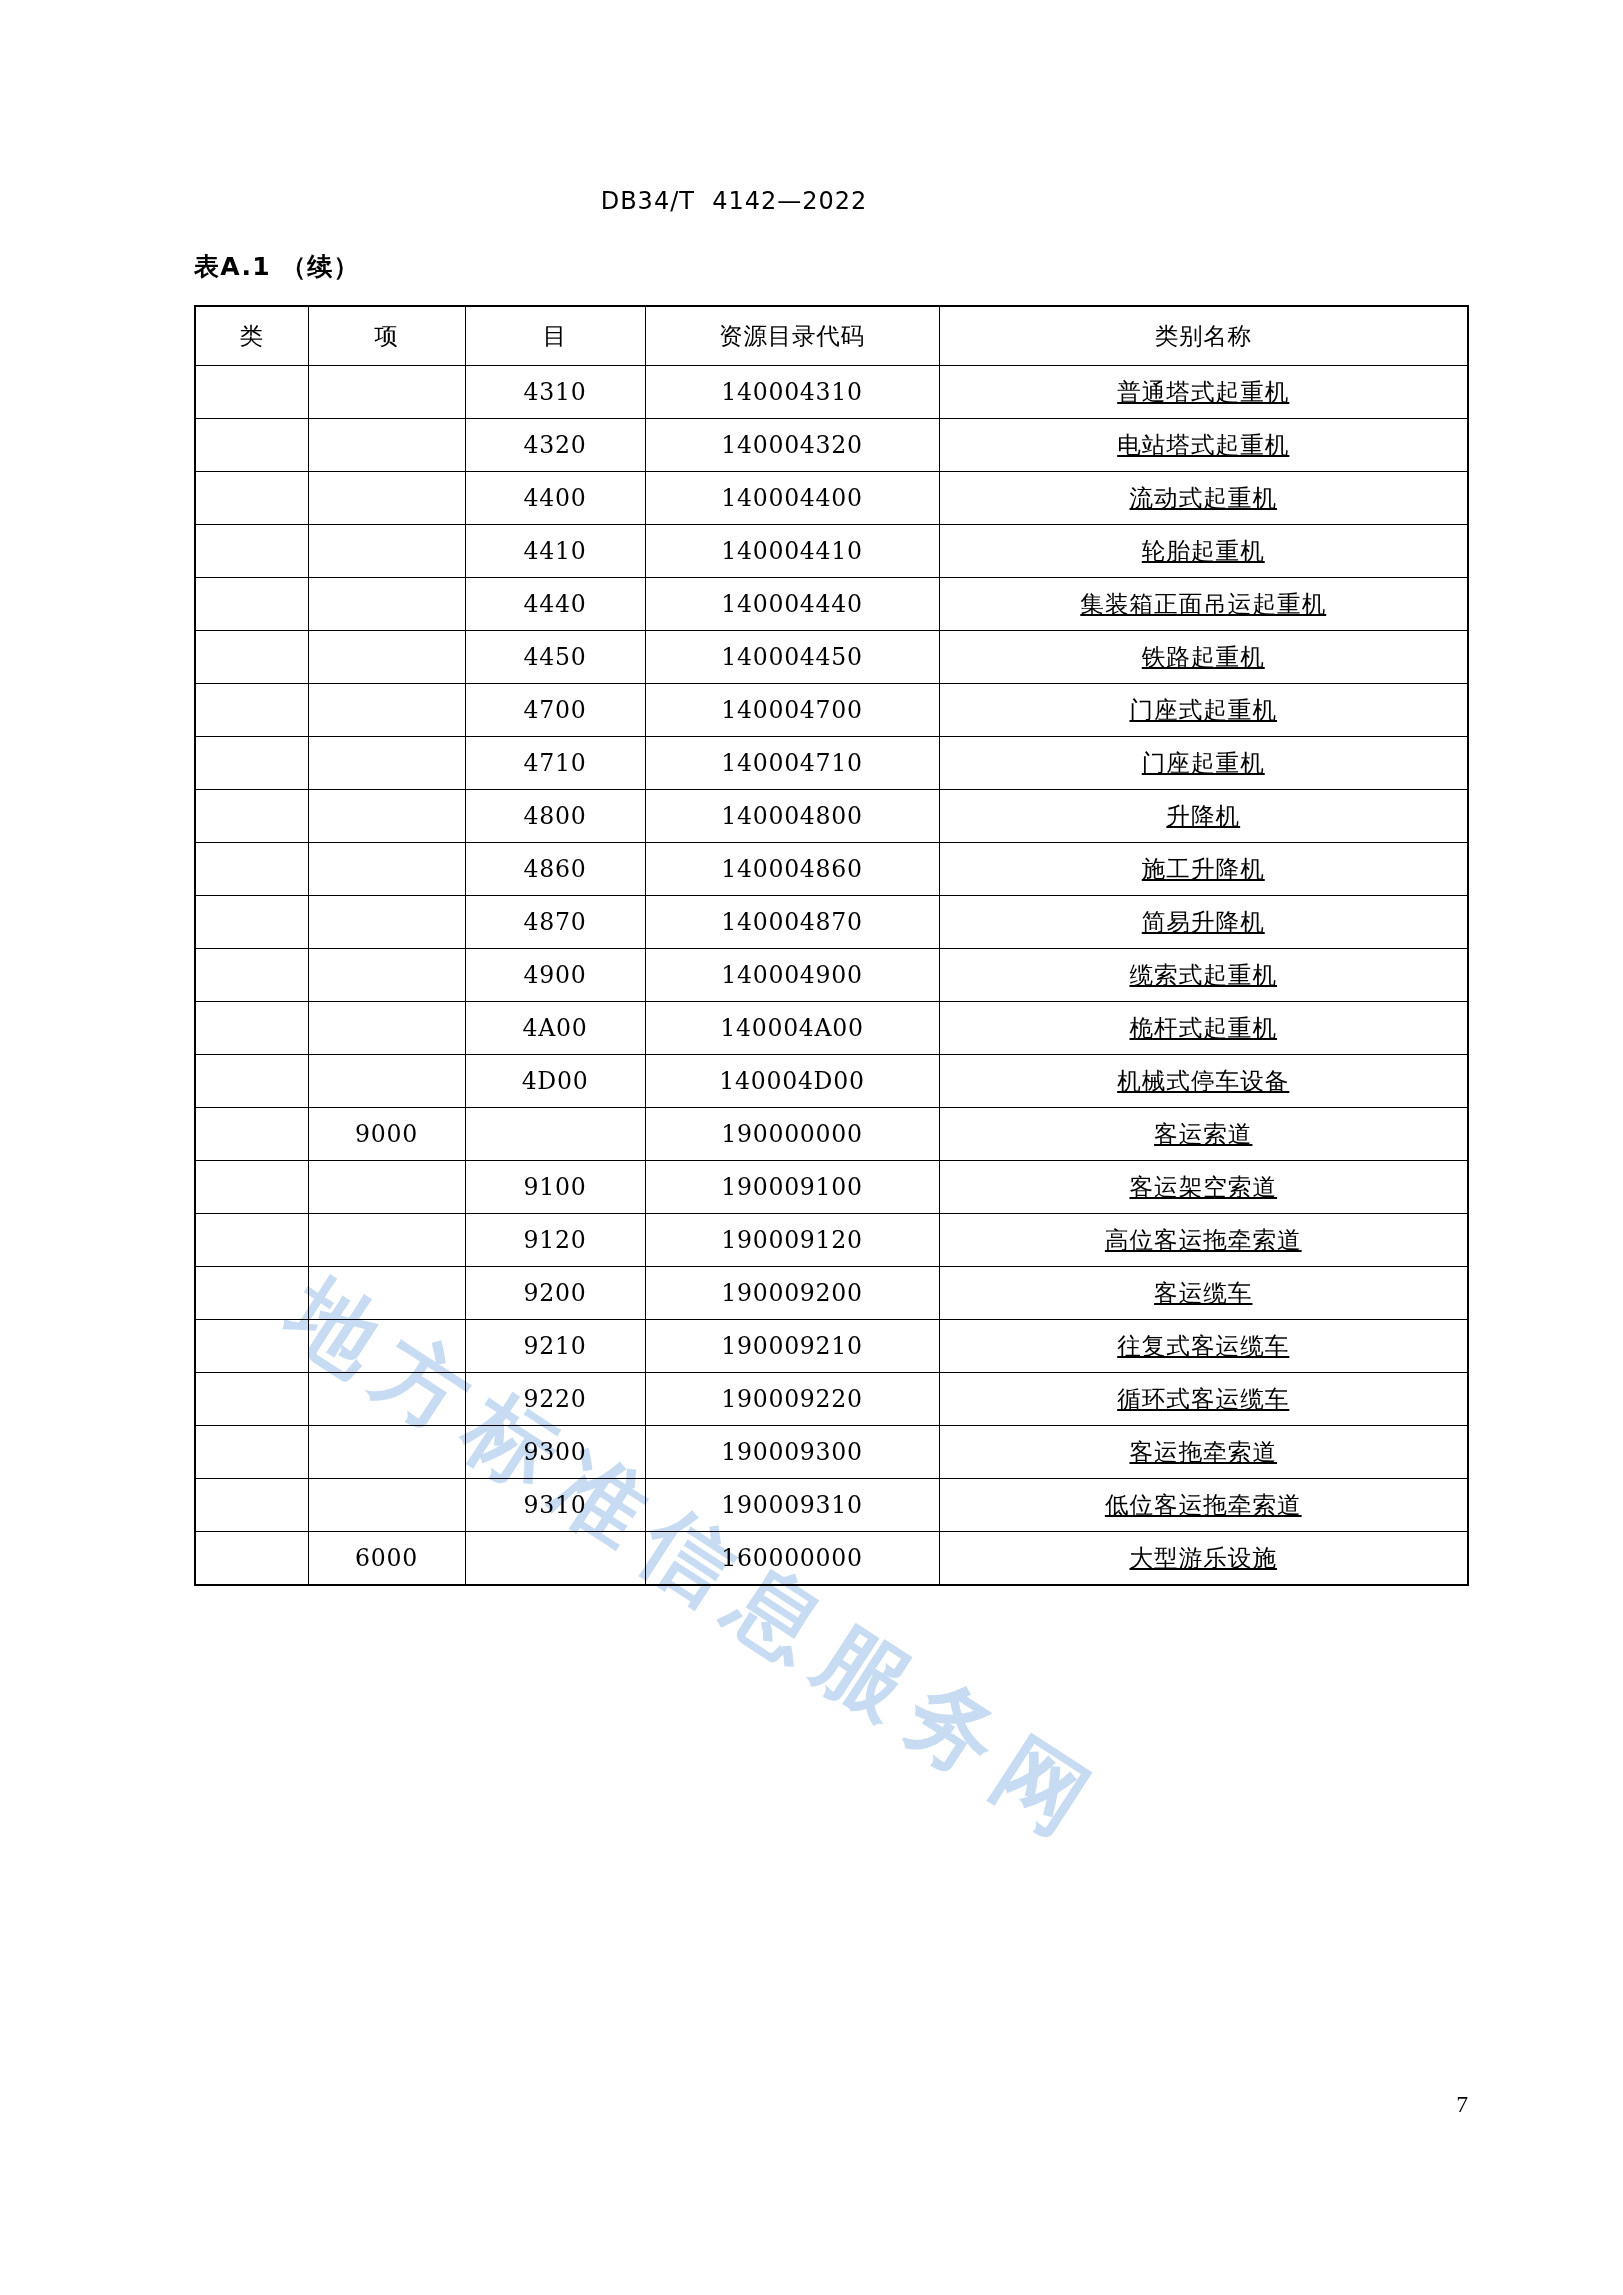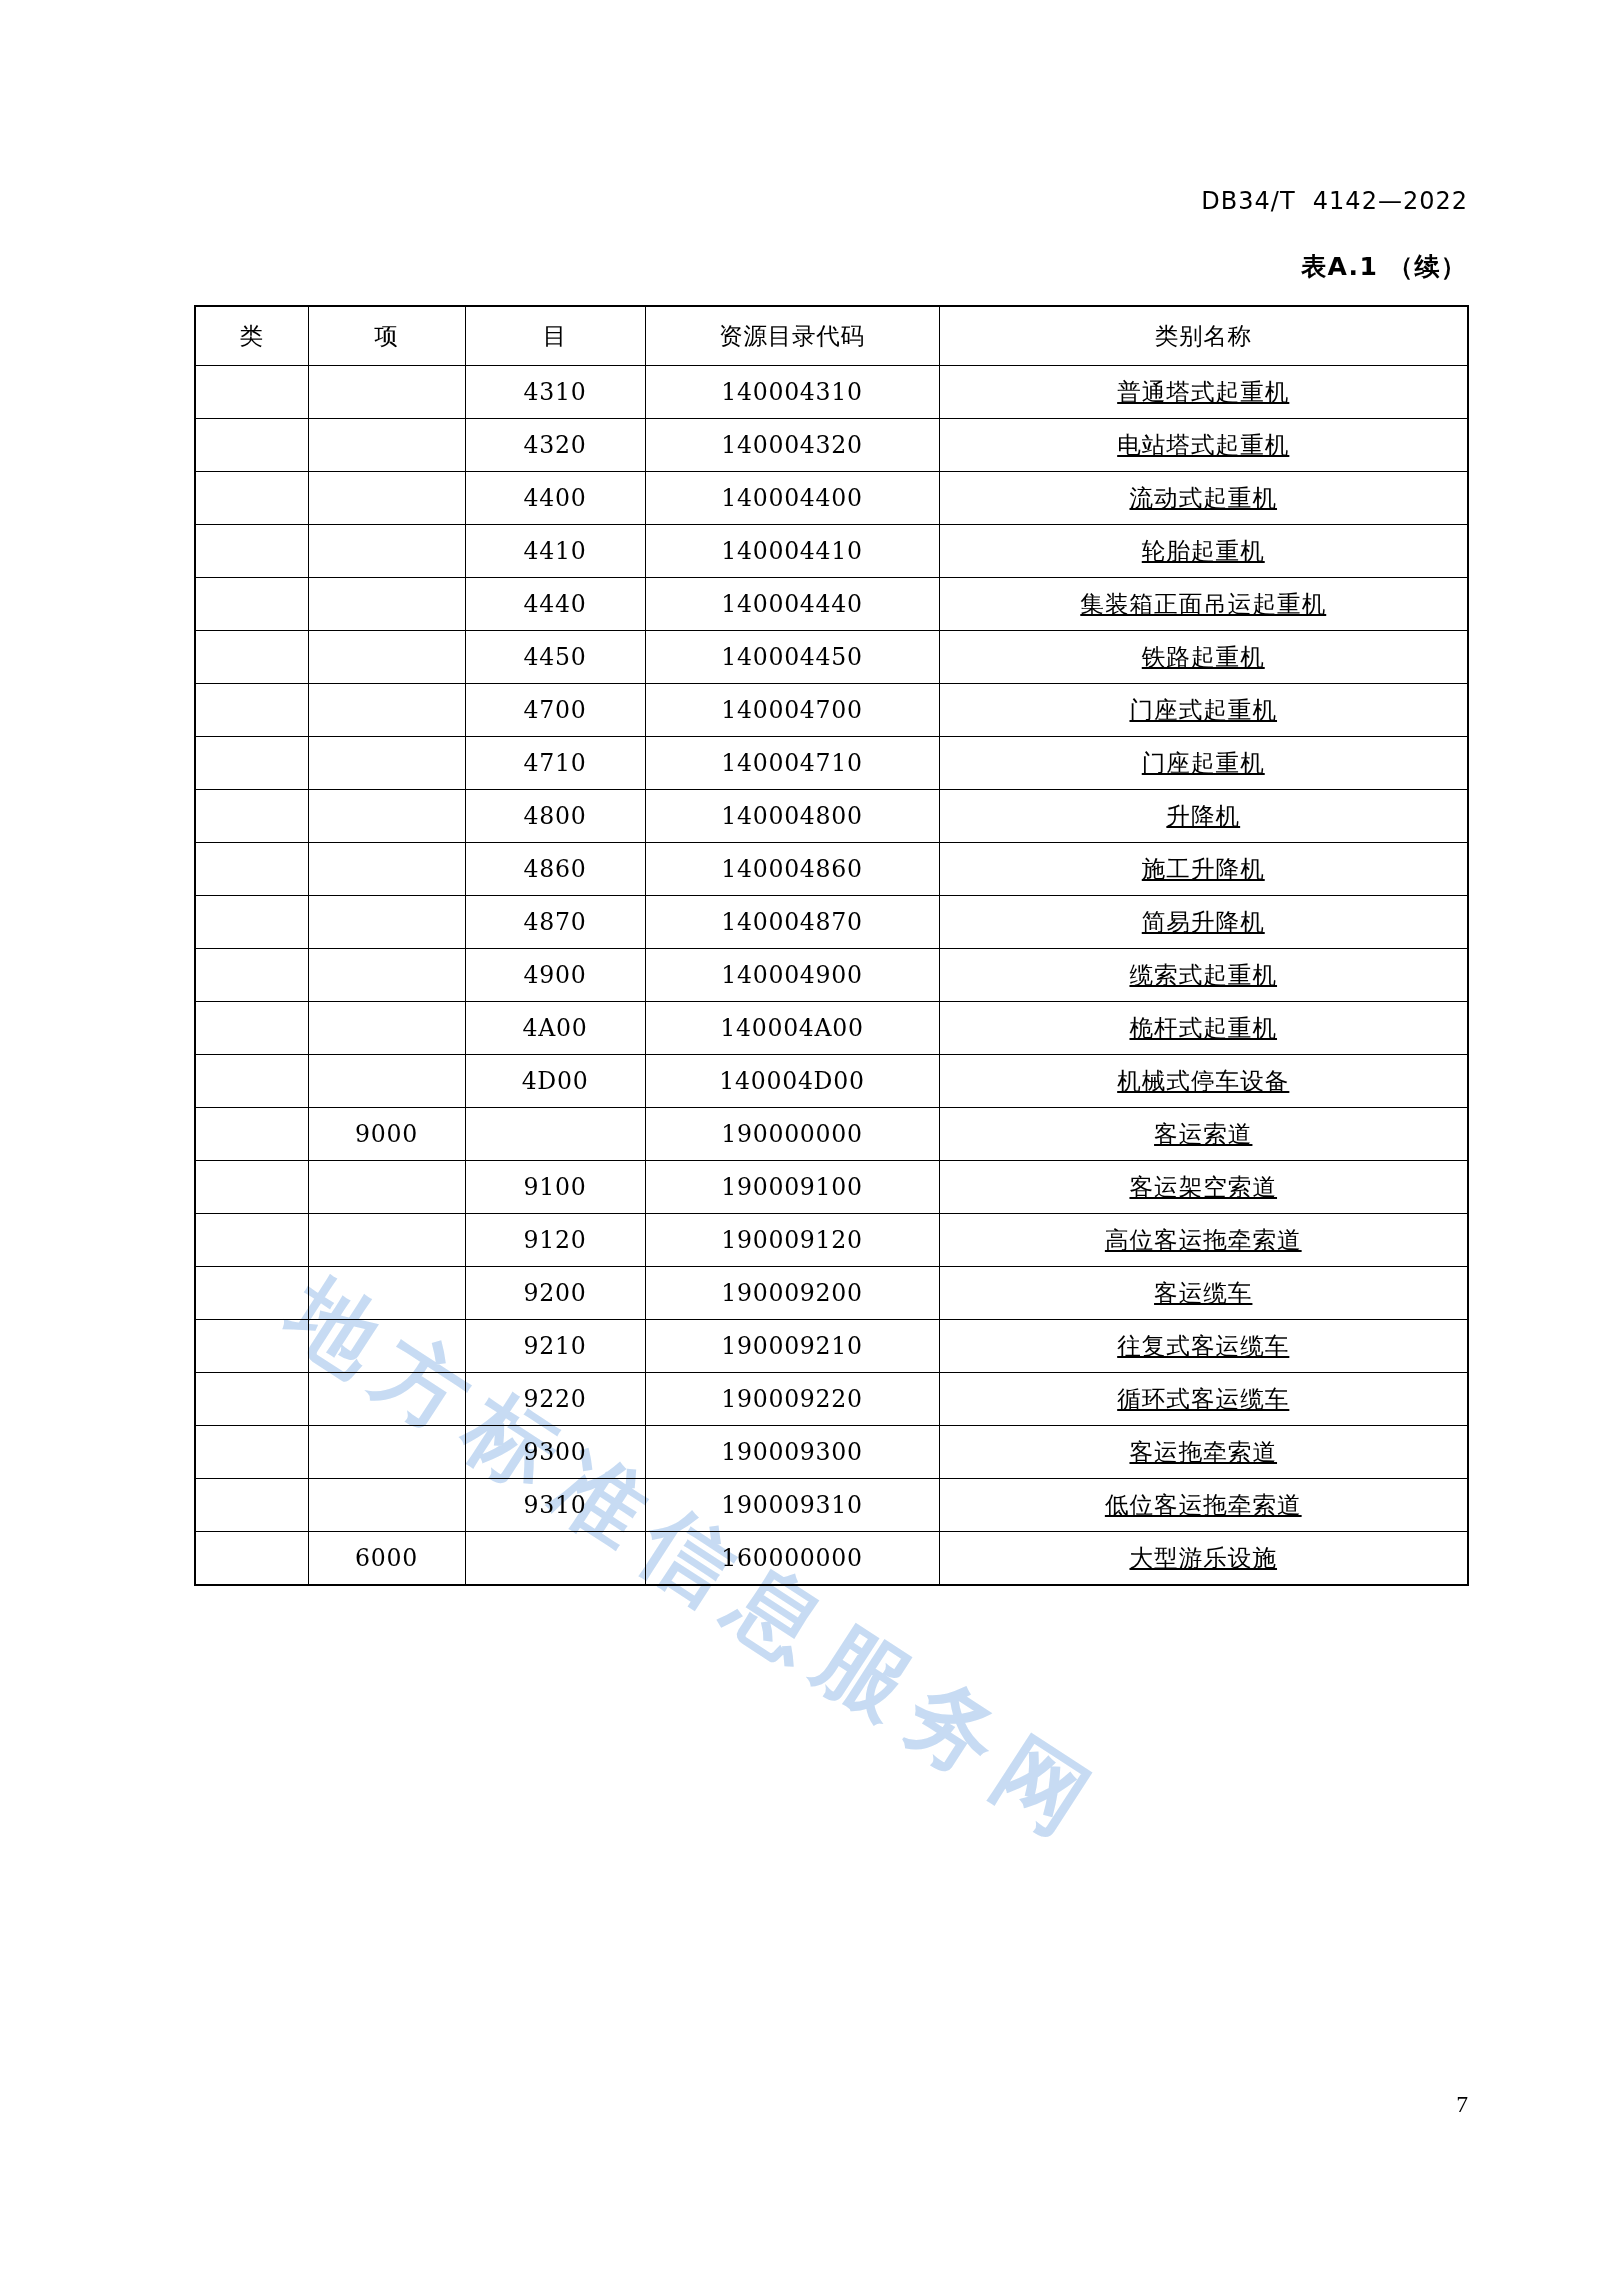--- a/index.html
+++ b/index.html
@@ -22,36 +22,36 @@
     width: 1623px;
     height: 2295px;
   }
 
   
   .doc-header {
     position: absolute;
     top: 187px;
     left: 0;
     width: 1468px;
-    text-align: right;
+    text-align: center;
     font-family: "DejaVu Sans", "Liberation Sans", sans-serif;
     font-size: 24px;
     letter-spacing: 1px;
     font-weight: 500;
     color: #000;
     white-space: pre;
   }
 
   
   .table-caption {
     position: absolute;
     top: 250px;
     left: 194px;
     width: 1273px;
-    text-align: right;
+    text-align: left;
     font-size: 25px;
     font-family: "DejaVu Sans", "Liberation Sans", sans-serif;
     font-weight: 600;
     letter-spacing: 1.3px;
   }
 
   
   .watermark {
     position: absolute;
     left: 281px;

